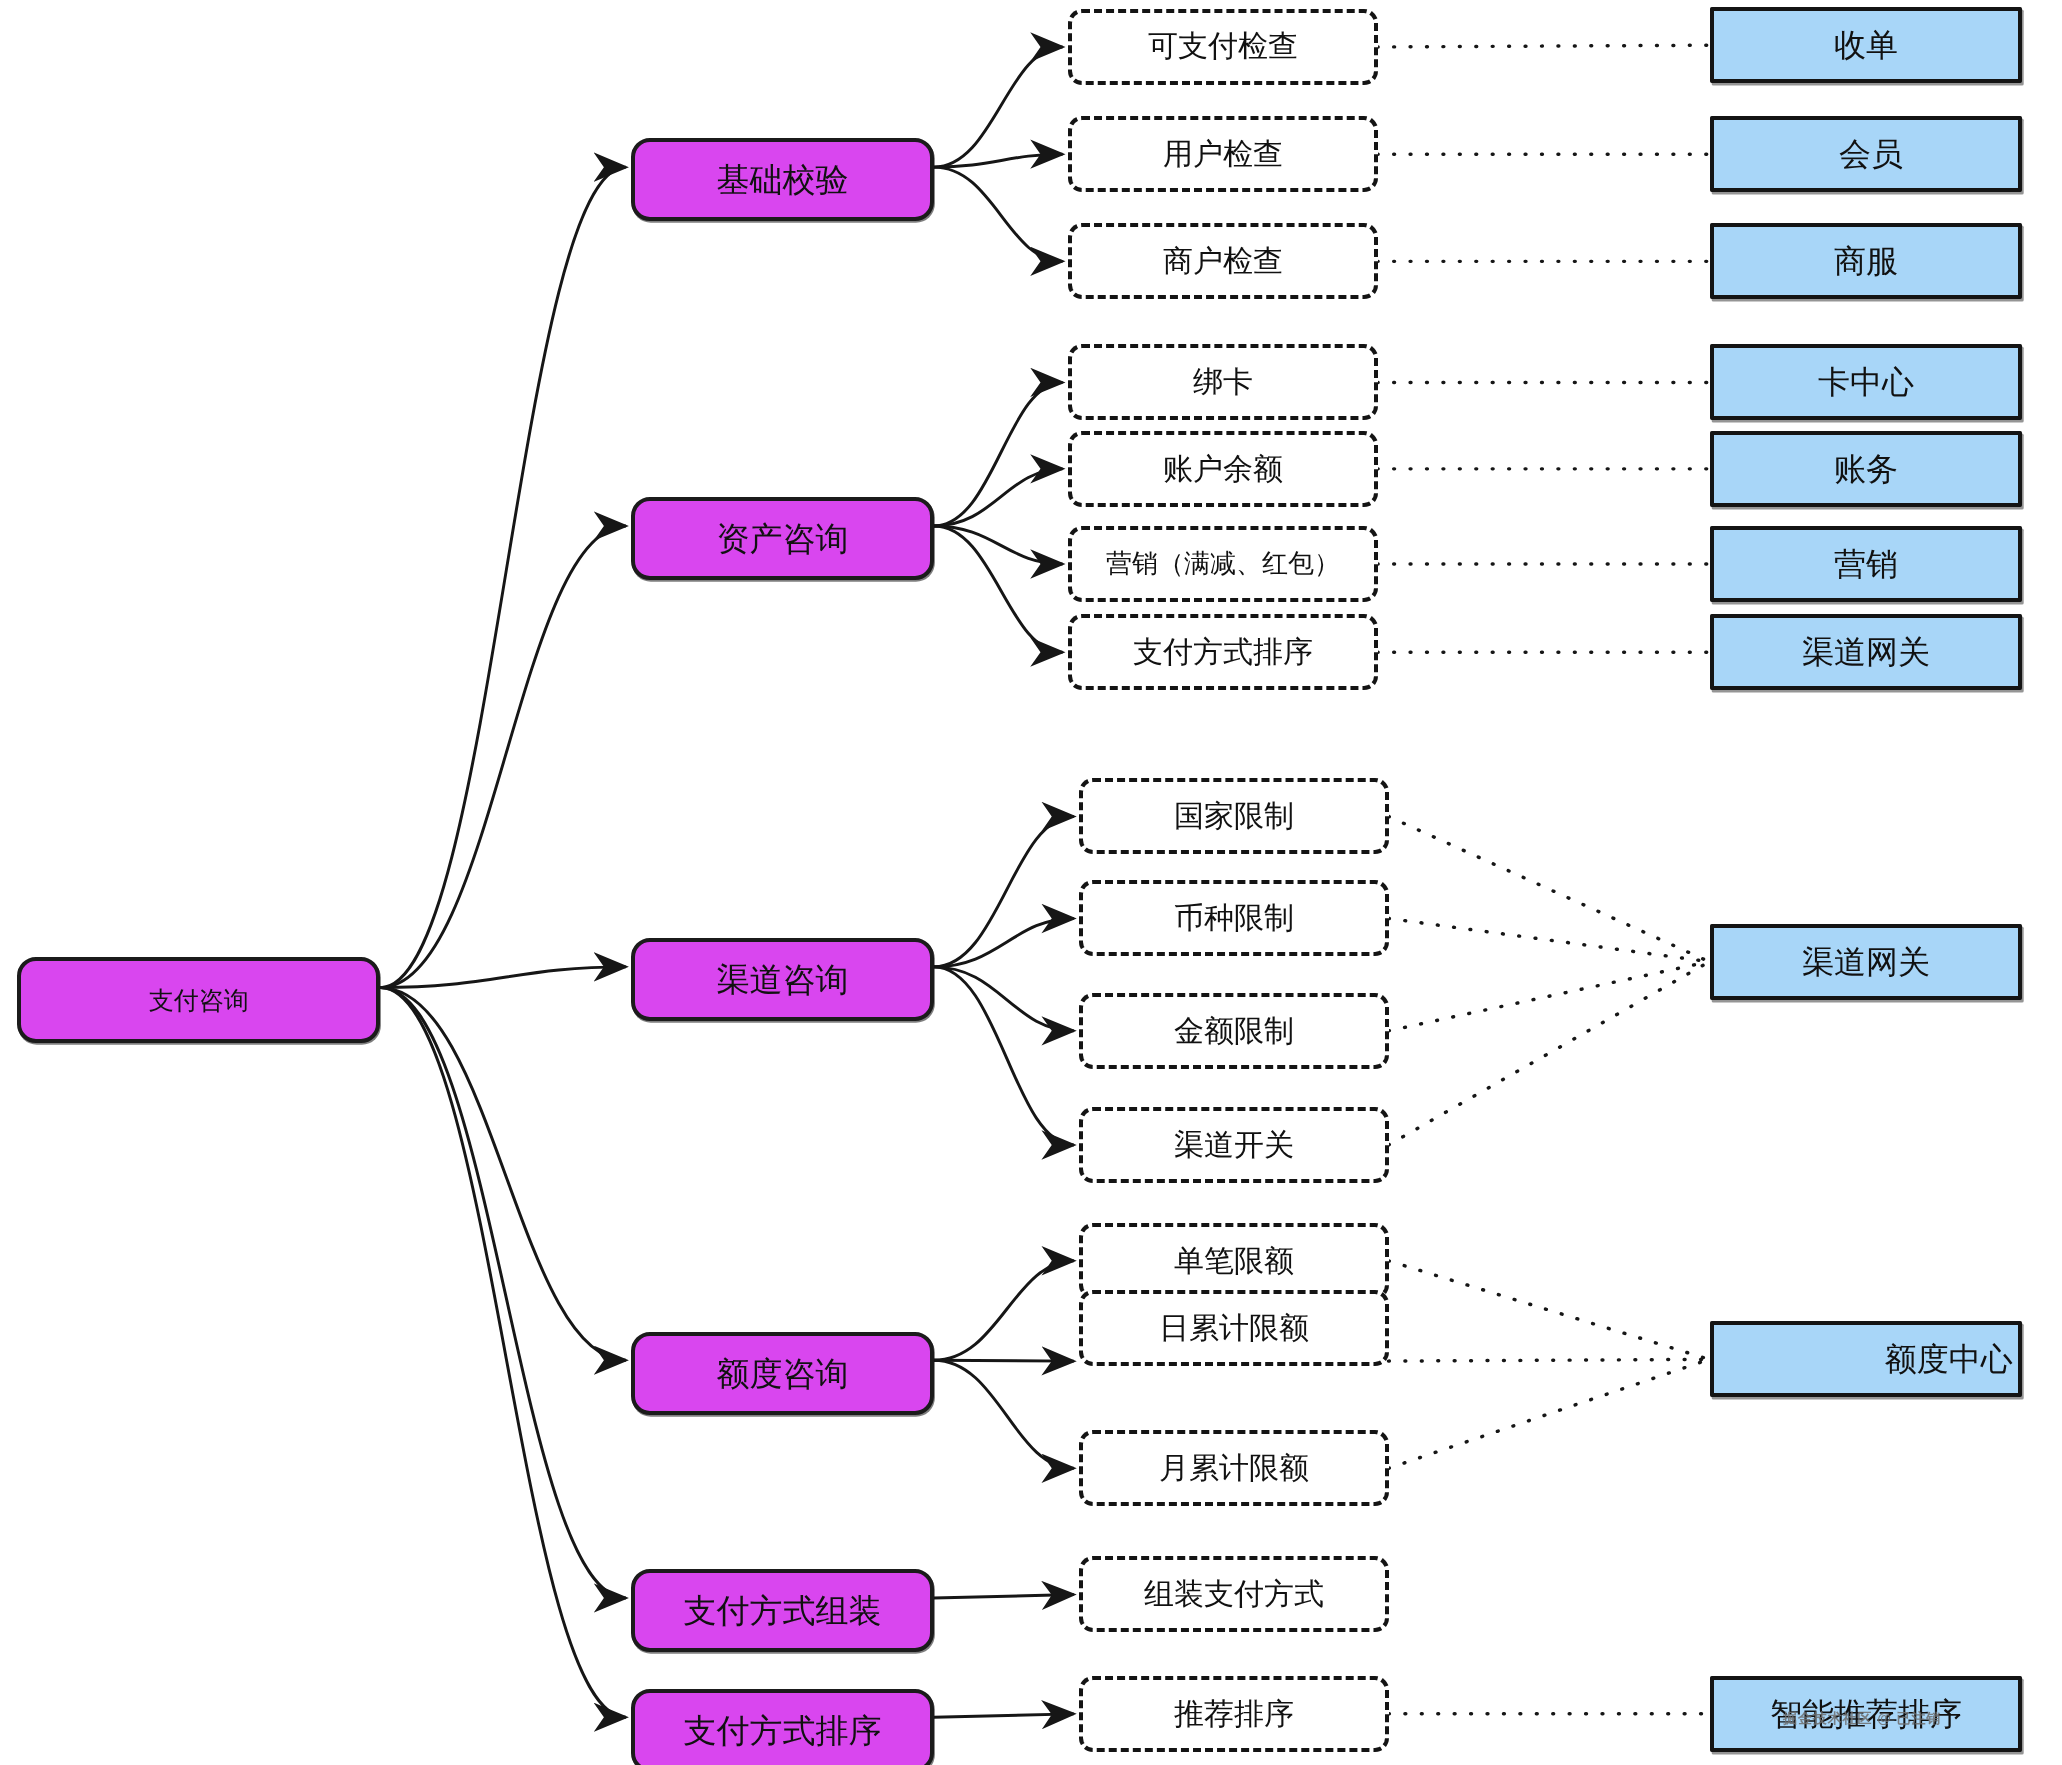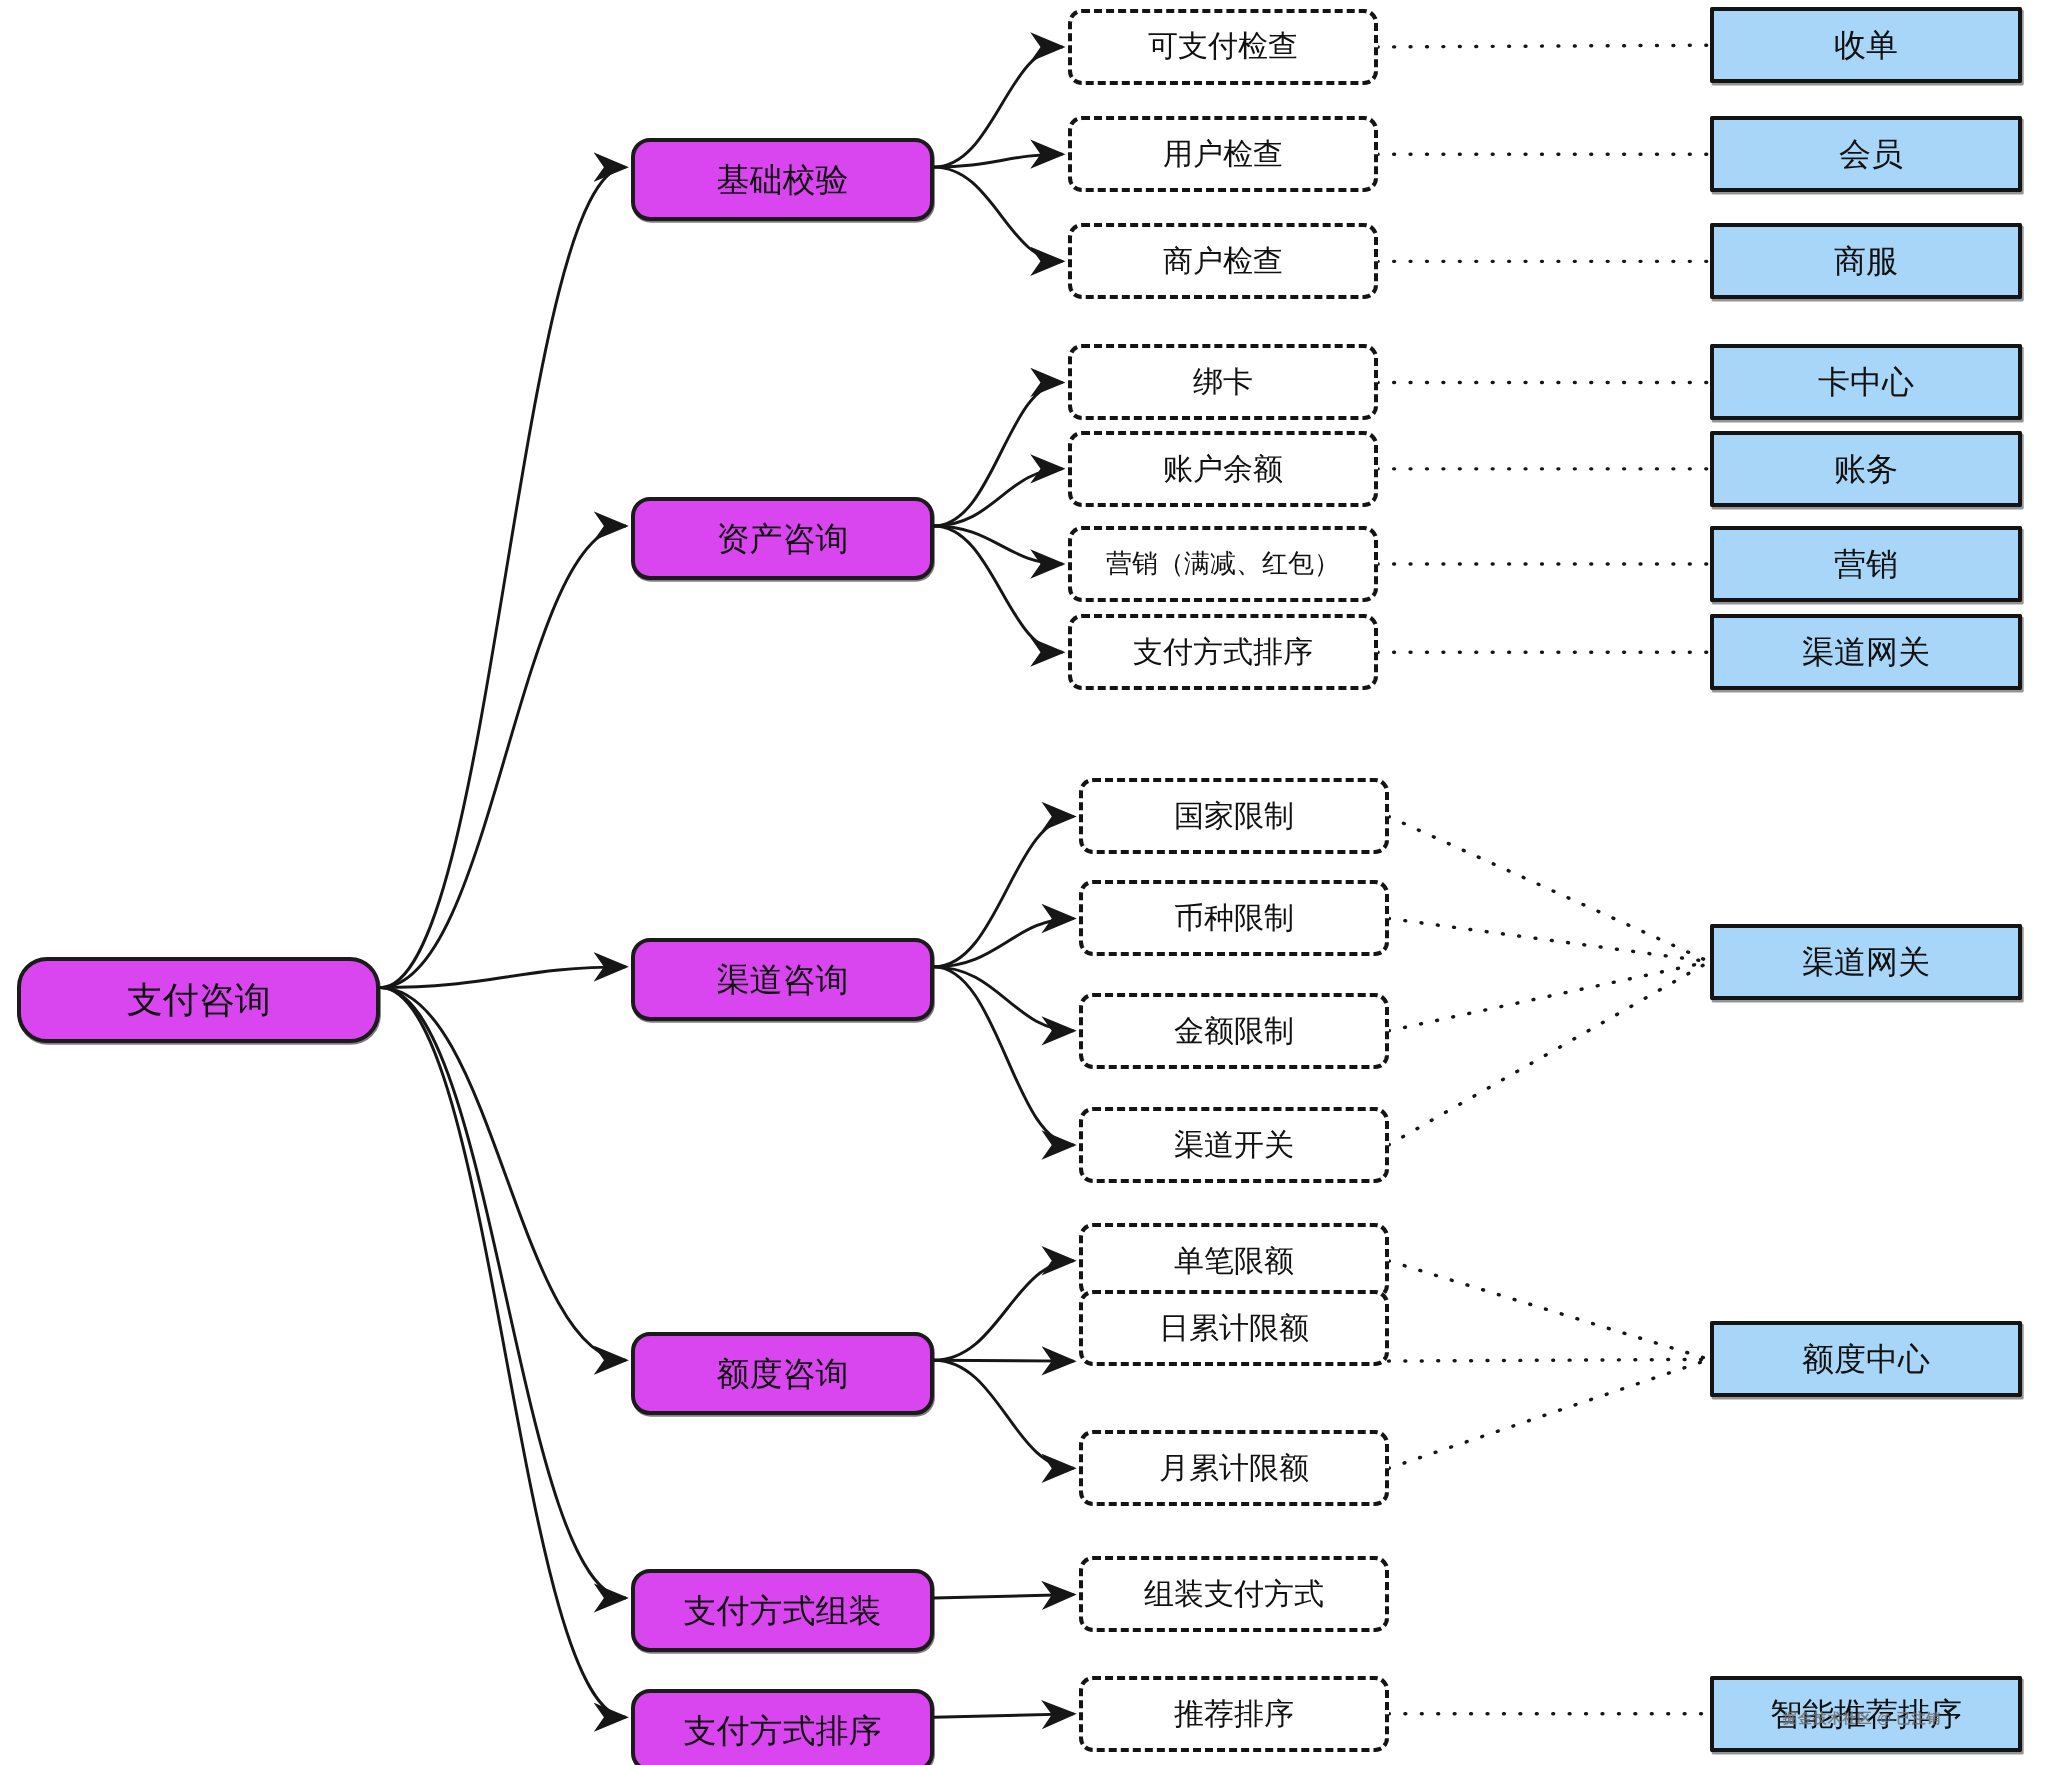--- a/index.html
+++ b/index.html
@@ -44,22 +44,21 @@
   
   .node-solid {
     background: #d946ef;
     border: 4.3px solid #1b1b1b;
     border-radius: 19px;
     font-size: 33px;
     box-shadow: 0.9px 1.7px 0 rgba(20,20,20,0.55);
     margin-top: 13px;
   }
   .node-root {
-    font-size: 36px;
-    border-radius: 30px;
+    font-size: 25px;
   }
 
   
   .node-dashed {
     background: #ffffff;
     border: 4.3px dashed #141414;
     border-radius: 14px;
     font-size: 30px;
   }
   .node-dashed.small {
@@ -225,21 +224,21 @@
       </div>
       <div class="node node-blue" style="left: 1710px; top: 526px; width: 312px; height: 76px;">
         <span class="label">营销</span>
       </div>
       <div class="node node-blue" style="left: 1710px; top: 614px; width: 312px; height: 76px;">
         <span class="label">渠道网关</span>
       </div>
       <div class="node node-blue" style="left: 1710px; top: 924px; width: 312px; height: 76px;">
         <span class="label">渠道网关</span>
       </div>
-      <div class="node node-blue" style="left: 1710px; top: 1321px; width: 312px; height: 76px;">
+      <div class="node node-blue" style="left: 1710px; top: 1321px; width: 312px; height: 76px; justify-content: flex-end;">
         <span class="label">额度中心</span>
       </div>
       <div class="node node-blue" style="left: 1710px; top: 1676px; width: 312px; height: 76px;">
         <span class="label">智能推荐排序</span>
       </div>
     </div>
 
   <div class="watermark" style="left: 1783px; top: 1710px;">掘金技术社区 @ 已注销</div>
 </div>
 

